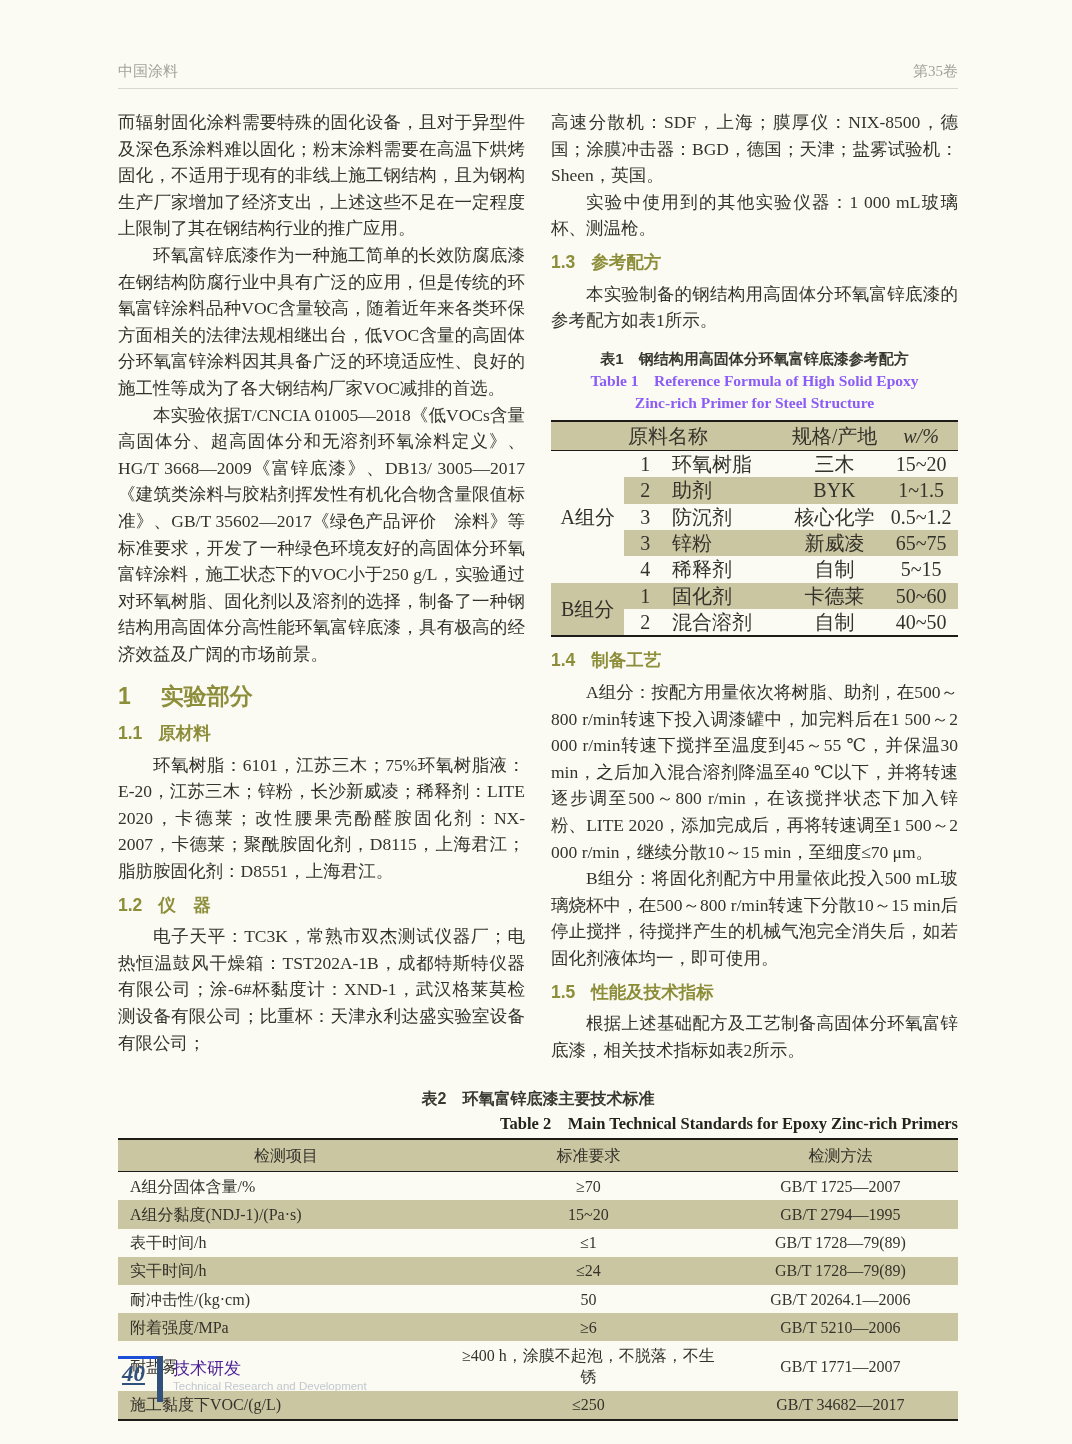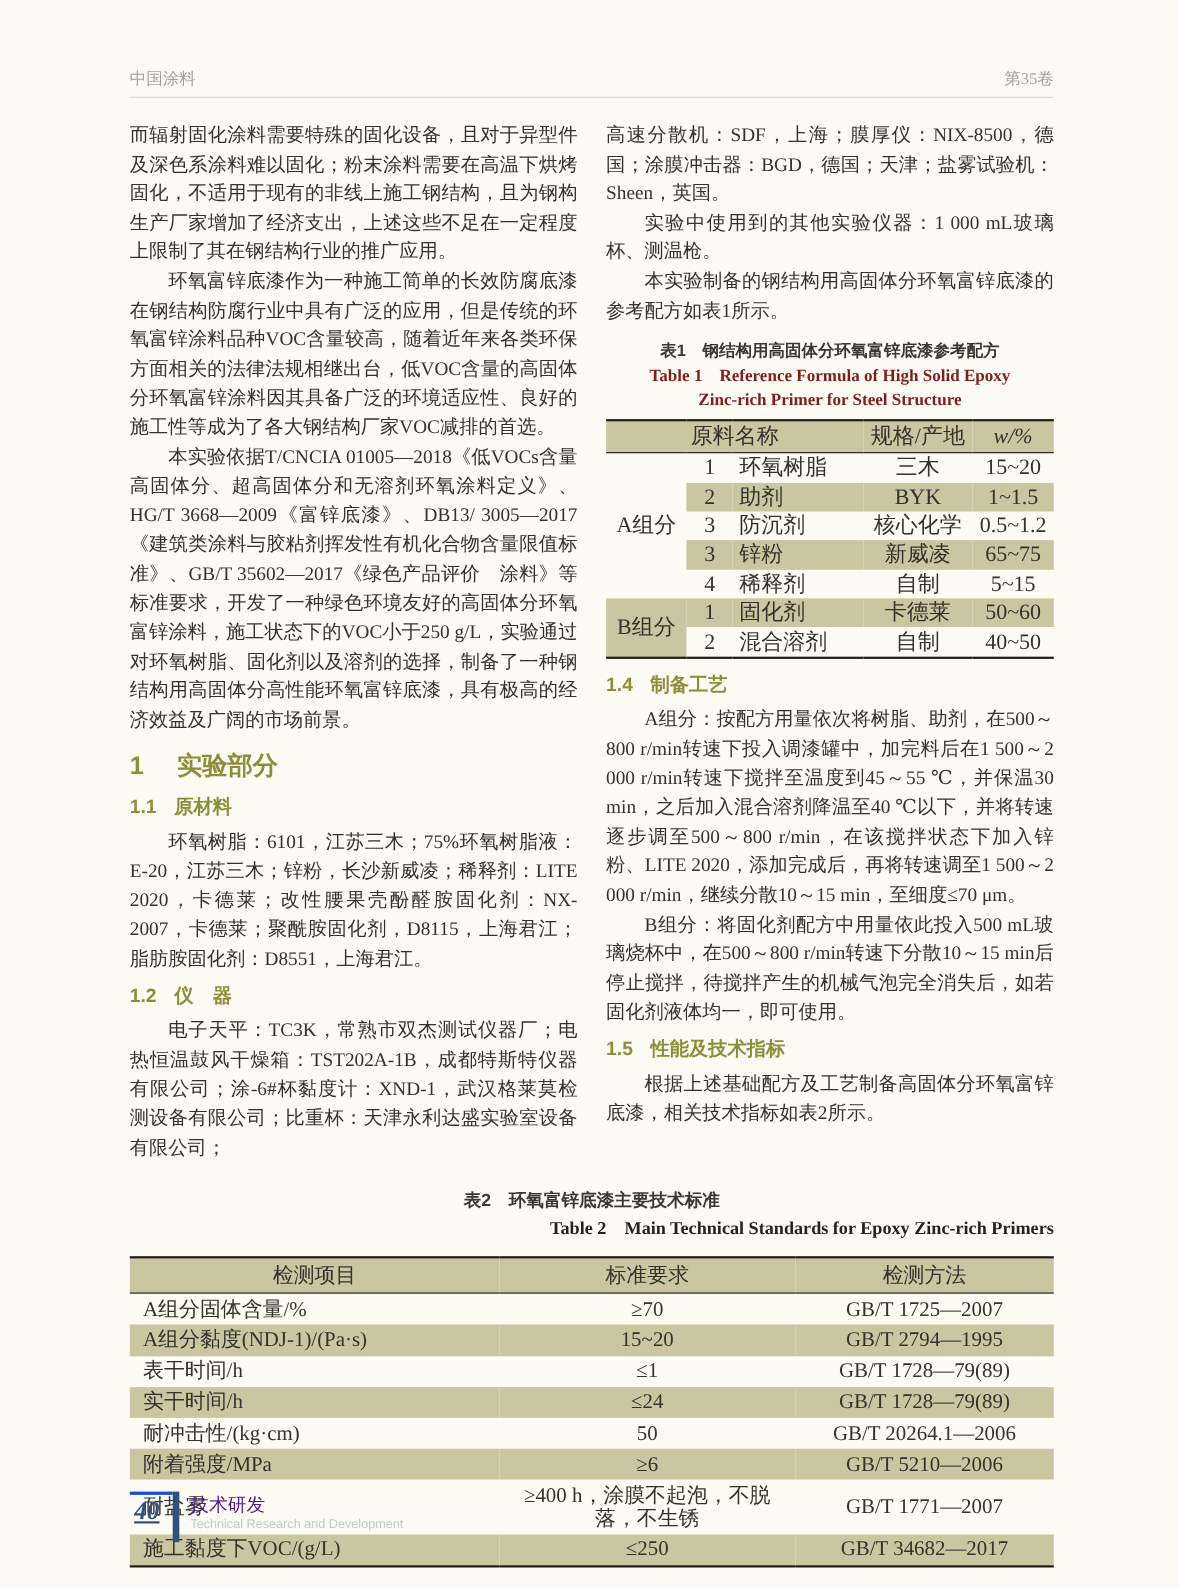--- a/index.html
+++ b/index.html
@@ -41,21 +41,21 @@
   }
   .h2 .hnum{margin-right:16px;}
   
   .t1-block{margin:14px 0 10px 0;}
   .t1-title-cn{
     text-align:center;font-size:15px;font-weight:bold;color:#3a382f;
     line-height:22px;
     font-family:"Liberation Sans","DejaVu Sans",sans-serif;
   }
   .t1-title-en{
-    text-align:center;font-size:15.5px;font-weight:bold;color:#7f1d1d;
+    text-align:center;font-size:15.5px;font-weight:bold;color:#8b5cf6;
     line-height:22px;
   }
   table.t1{
     width:100%;border-collapse:collapse;margin-top:6px;
     font-size:20px;line-height:20px;
     border-top:2px solid #1d1c17;border-bottom:2px solid #1d1c17;
   }
   table.t1 th{
     background:#cbc6a2;font-weight:normal;
     border-bottom:1.5px solid #1d1c17;
@@ -74,22 +74,22 @@
   .t2-title-cn{
     text-align:center;font-size:16px;font-weight:bold;color:#3a382f;
     line-height:24px;
     font-family:"Liberation Sans","DejaVu Sans",sans-serif;
   }
   .t2-title-en{
     text-align:right;font-size:16.5px;font-weight:bold;color:#25231d;
     line-height:26px;
   }
   table.t2{
-    width:100%;border-collapse:collapse;margin-top:12px;
-    font-size:19px;line-height:21px;
+    width:100%;border-collapse:collapse;margin-top:1px;
+    font-size:16px;line-height:21px;
     border-top:2.5px solid #1d1c17;border-bottom:2.5px solid #1d1c17;
   }
   table.t2 th{
     background:#cbc6a2;font-weight:normal;
     border-bottom:1.5px solid #1d1c17;
     padding:5px 4px;text-align:center;
   }
   table.t2 td{padding:3.6px 4px;text-align:center;}
   table.t2 td:first-child{text-align:left;padding-left:12px;}
   table.t2 tr.stripe td{background:#cbc6a2;}
@@ -141,20 +141,24 @@
         <span class="hnum">1.2</span>
         <span>仪　器</span>
       </div>
       <p>电子天平：TC3K，常熟市双杰测试仪器厂；电热恒温鼓风干燥箱：TST202A-1B，成都特斯特仪器有限公司；涂-6#杯黏度计：XND-1，武汉格莱莫检测设备有限公司；比重杯：天津永利达盛实验室设备有限公司；</p>
     </div>
 
     <div class="col">
       <p class="first">高速分散机：SDF，上海；膜厚仪：NIX-8500，德国；涂膜冲击器：BGD，德国；天津；盐雾试验机：Sheen，英国。</p>
       <p>实验中使用到的其他实验仪器：1 000 mL玻璃杯、测温枪。</p>
 
+      <div class="h2">
+        <span class="hnum">1.3</span>
+        <span>参考配方</span>
+      </div>
       <p>本实验制备的钢结构用高固体分环氧富锌底漆的参考配方如表1所示。</p>
 
       <div class="t1-block">
         <div class="t1-title-cn">表1　钢结构用高固体分环氧富锌底漆参考配方</div>
         <div class="t1-title-en">Table 1　Reference Formula of High Solid Epoxy</div>
         <div class="t1-title-en">Zinc-rich Primer for Steel Structure</div>
         <table class="t1">
           <colgroup>
             <col style="width:74px">
               <col style="width:42px">

